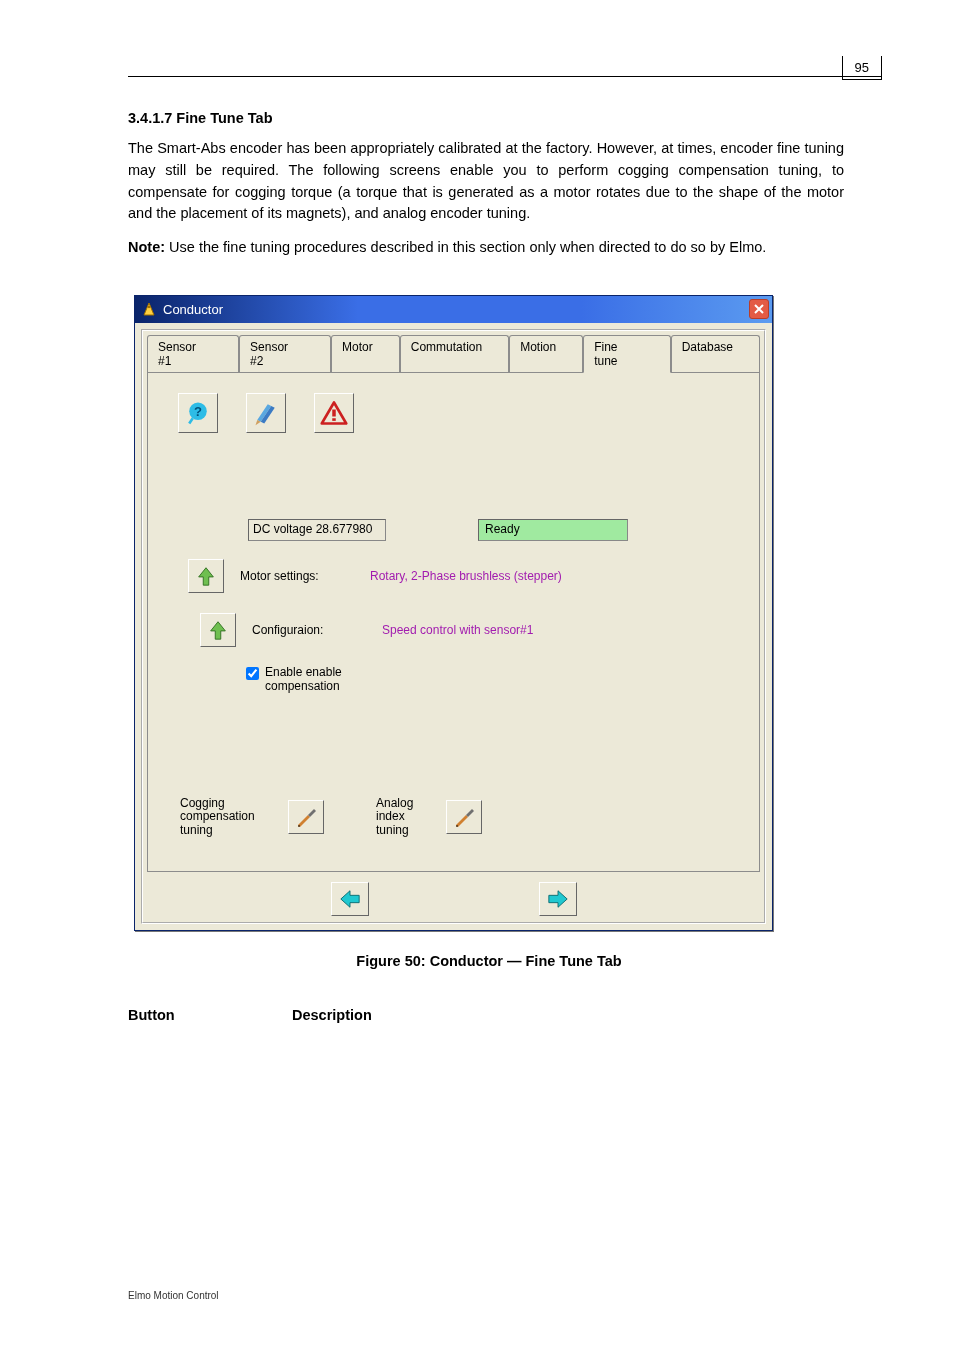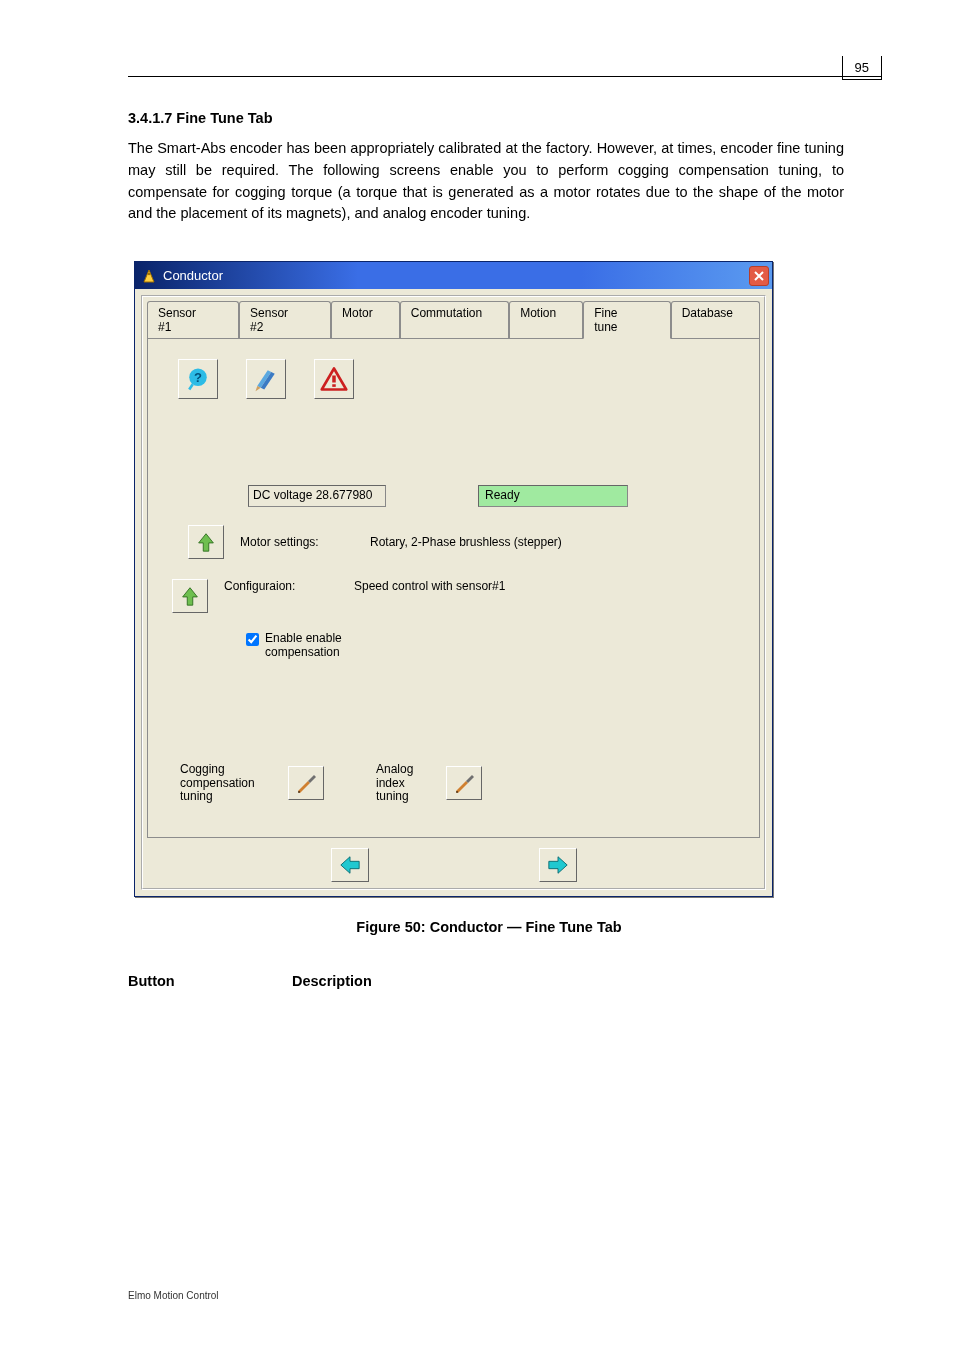--- a/index.html
+++ b/index.html
@@ -146,33 +146,33 @@
       position: absolute;
       left: 330px; top: 146px;
       width: 150px; height: 22px;
       background: #a0eaa0;
       border: 1px solid #888;
       border-top-color:#666; border-left-color:#666;
       padding: 2px 6px;
       font-size: 12px;
     }
     .row2 { position:absolute; left:40px; top:186px; display:flex; align-items:center; }
-    .row3 { position:absolute; left:24px; top:240px; display:flex; }
+    .row3 { position:absolute; left:52px; top:240px; display:flex; align-items:center; }
     .row-cb { position:absolute; left:98px; top:292px; display:flex; align-items:flex-start; font-size:12px; }
     .uparrow-btn {
       width: 36px; height: 34px;
       background: #ece9d8;
       border: 1px solid #777;
       border-top-color:#fff; border-left-color:#fff;
       border-bottom-color:#666; border-right-color:#666;
       display:flex; align-items:center; justify-content:center;
       margin-right: 16px;
     }
     .label-txt { width: 130px; font-size:12px; font-family:Tahoma,sans-serif; }
-    .value-txt { color:#000000; font-size:12px; font-family:Tahoma,sans-serif; }
+    .value-txt { color:#a21caf; font-size:12px; font-family:Tahoma,sans-serif; }
     .cb { margin-right: 6px; margin-top:2px; }
 
     .btm-row {
       position:absolute;
       left:32px; bottom:34px;
       display:flex;
       gap: 52px;
       align-items:center;
     }
     .btm-item { display:flex; align-items:center; gap:20px; font-size:12px; font-family:Tahoma,sans-serif; }
@@ -217,20 +217,23 @@
   </style>
 </head>
 <body>
 
 <div class="page-number-box">95</div>
 <div class="hr-top"></div>
 
 <div class="content">
   <p class="para-head bold">3.4.1.7 Fine Tune Tab</p>
   <p class="para">The Smart-Abs encoder has been appropriately calibrated at the factory. However, at times, encoder fine tuning may still be required. The following screens enable you to perform cogging compensation tuning, to compensate for cogging torque (a torque that is generated as a motor rotates due to the shape of the motor and the placement of its magnets), and analog encoder tuning.</p>
+  <p class="para">
+    <span class="bold">Note:</span><span> Use the fine tuning procedures described in this section only when directed to do so by Elmo.</span>
+  </p>
 
   <div class="window-wrap">
     <div class="win">
       <div class="titlebar">
         <span class="title-icon">
           <svg viewBox="0 0 16 16">
               <path d="M3 14 L8 2 L13 14 Z" fill="#ffd040" stroke="#a07000" stroke-width="1"></path>
               <circle cx="8" cy="6" r="1.2" fill="#a07000"></circle>
             </svg>
         </span>

